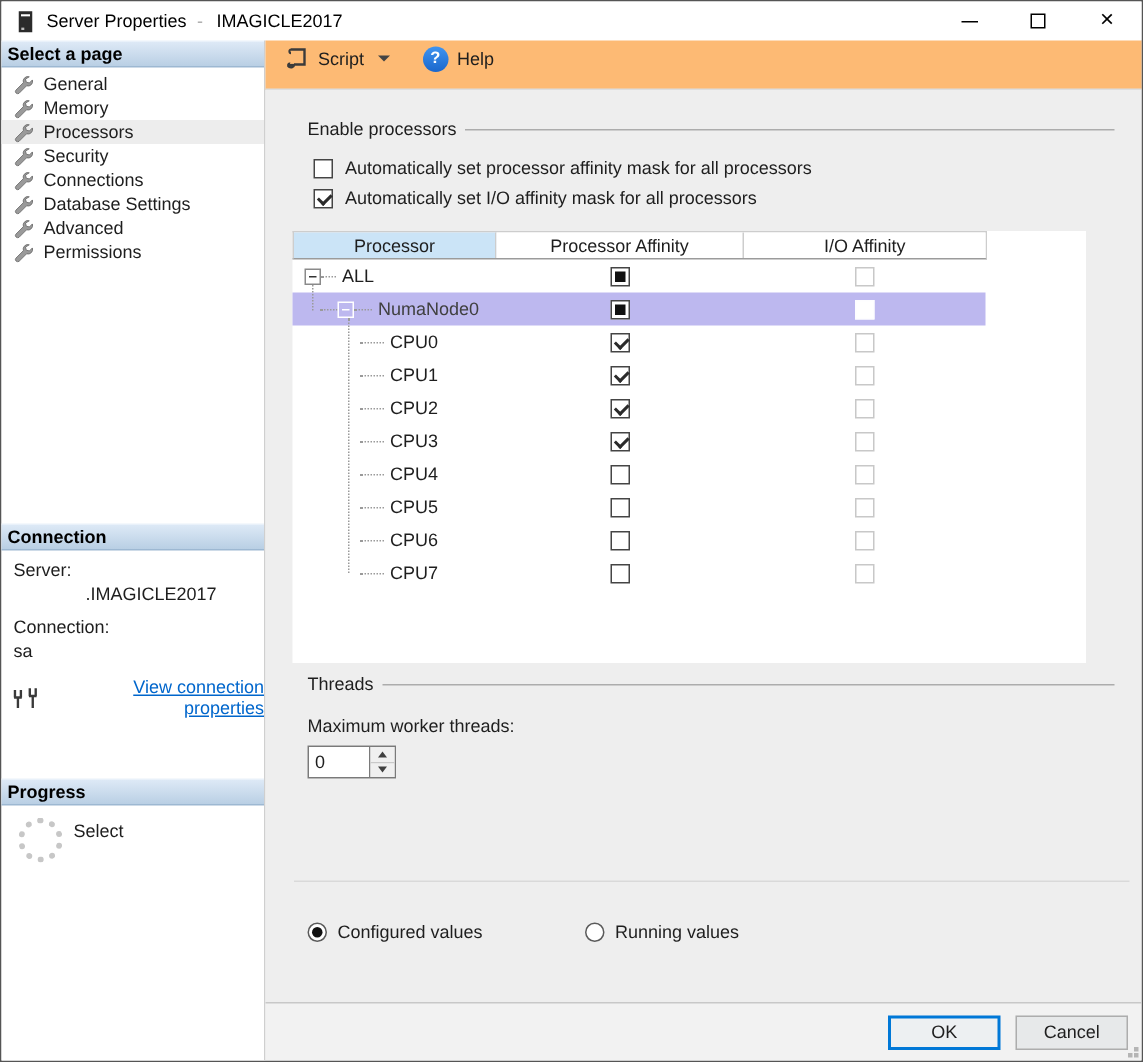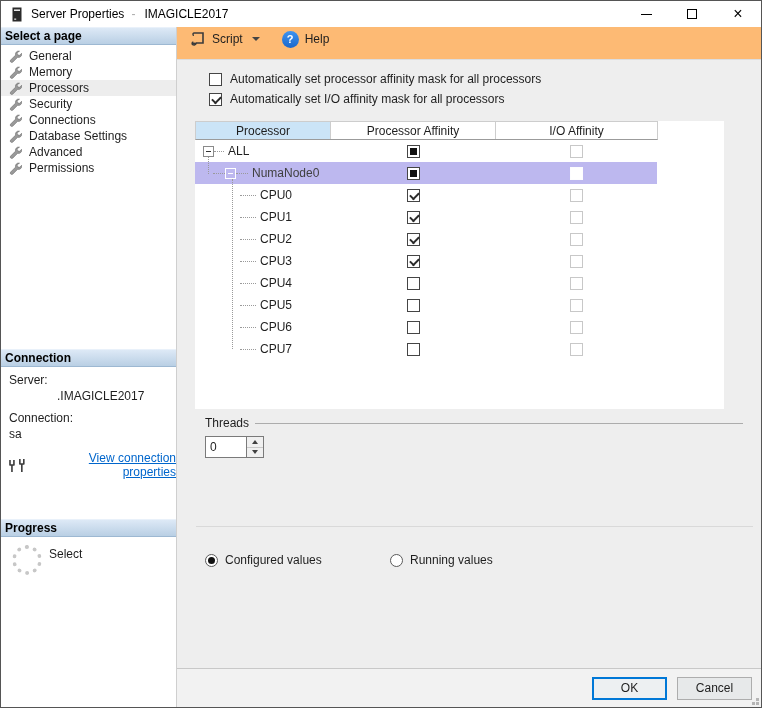--- a/index.html
+++ b/index.html
@@ -226,20 +226,24 @@
           <span>Script</span>
           <span class="caret-down"></span>
         </div>
         <div class="tool-btn">
           <span class="help-circle">?</span>
           <span>Help</span>
         </div>
       </div>
 
       <div class="content">
+        <div class="group-row g1">
+          <span>Enable processors</span>
+          <span class="gline"></span>
+        </div>
 
         <div class="cb-row cbr1">
           <span class="cb" id="cb-proc"></span>
           <span>Automatically set processor affinity mask for all processors</span>
         </div>
         <div class="cb-row cbr2">
           <span class="cb checked" id="cb-io"></span>
           <span>Automatically set I/O affinity mask for all processors</span>
         </div>
 
@@ -375,20 +379,21 @@
                   <span class="cb dis"></span>
                 </div>
               </div>
             </div>
         </div>
 
         <div class="group-row g2">
           <span>Threads</span>
           <span class="gline"></span>
         </div>
+        <div class="mwt-label">Maximum worker threads:</div>
         <div class="spinbox">
           <div class="spin-value">0</div>
           <div class="spin-btns">
             <div class="spin-btn">
                 <span class="tri-up"></span>
               </div>
             <div class="spin-btn">
                 <span class="tri-down"></span>
               </div>
           </div>

